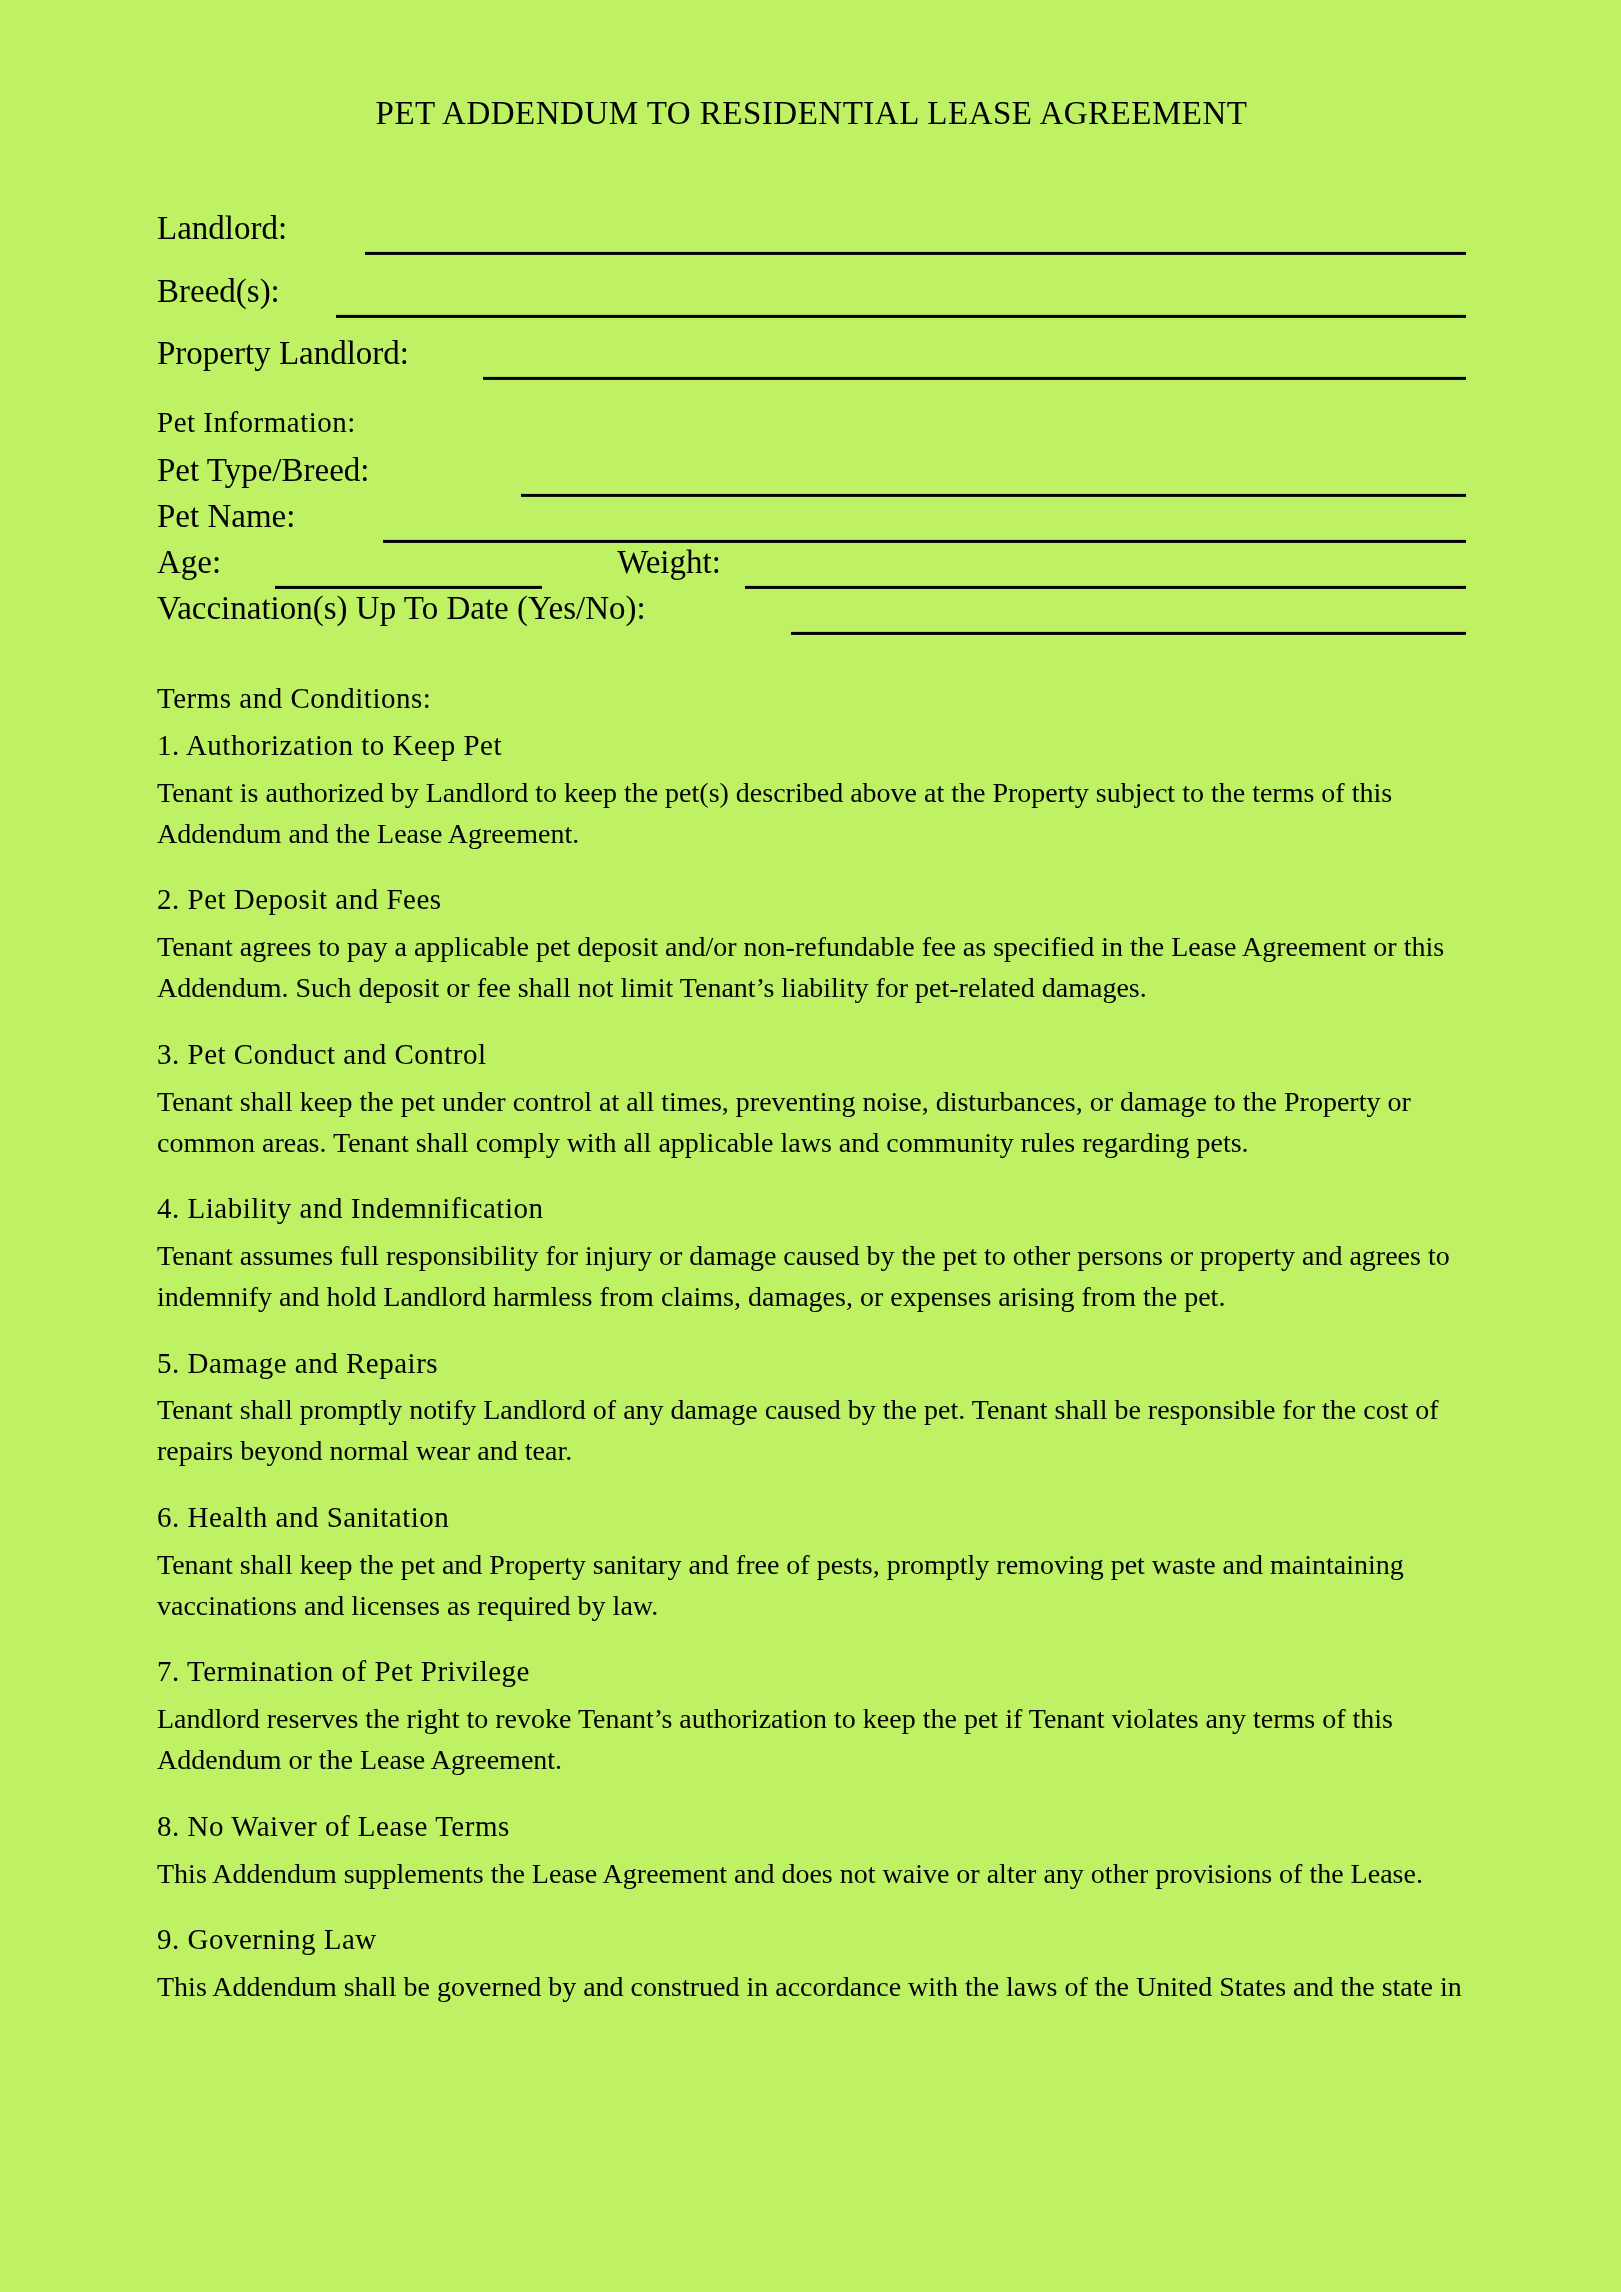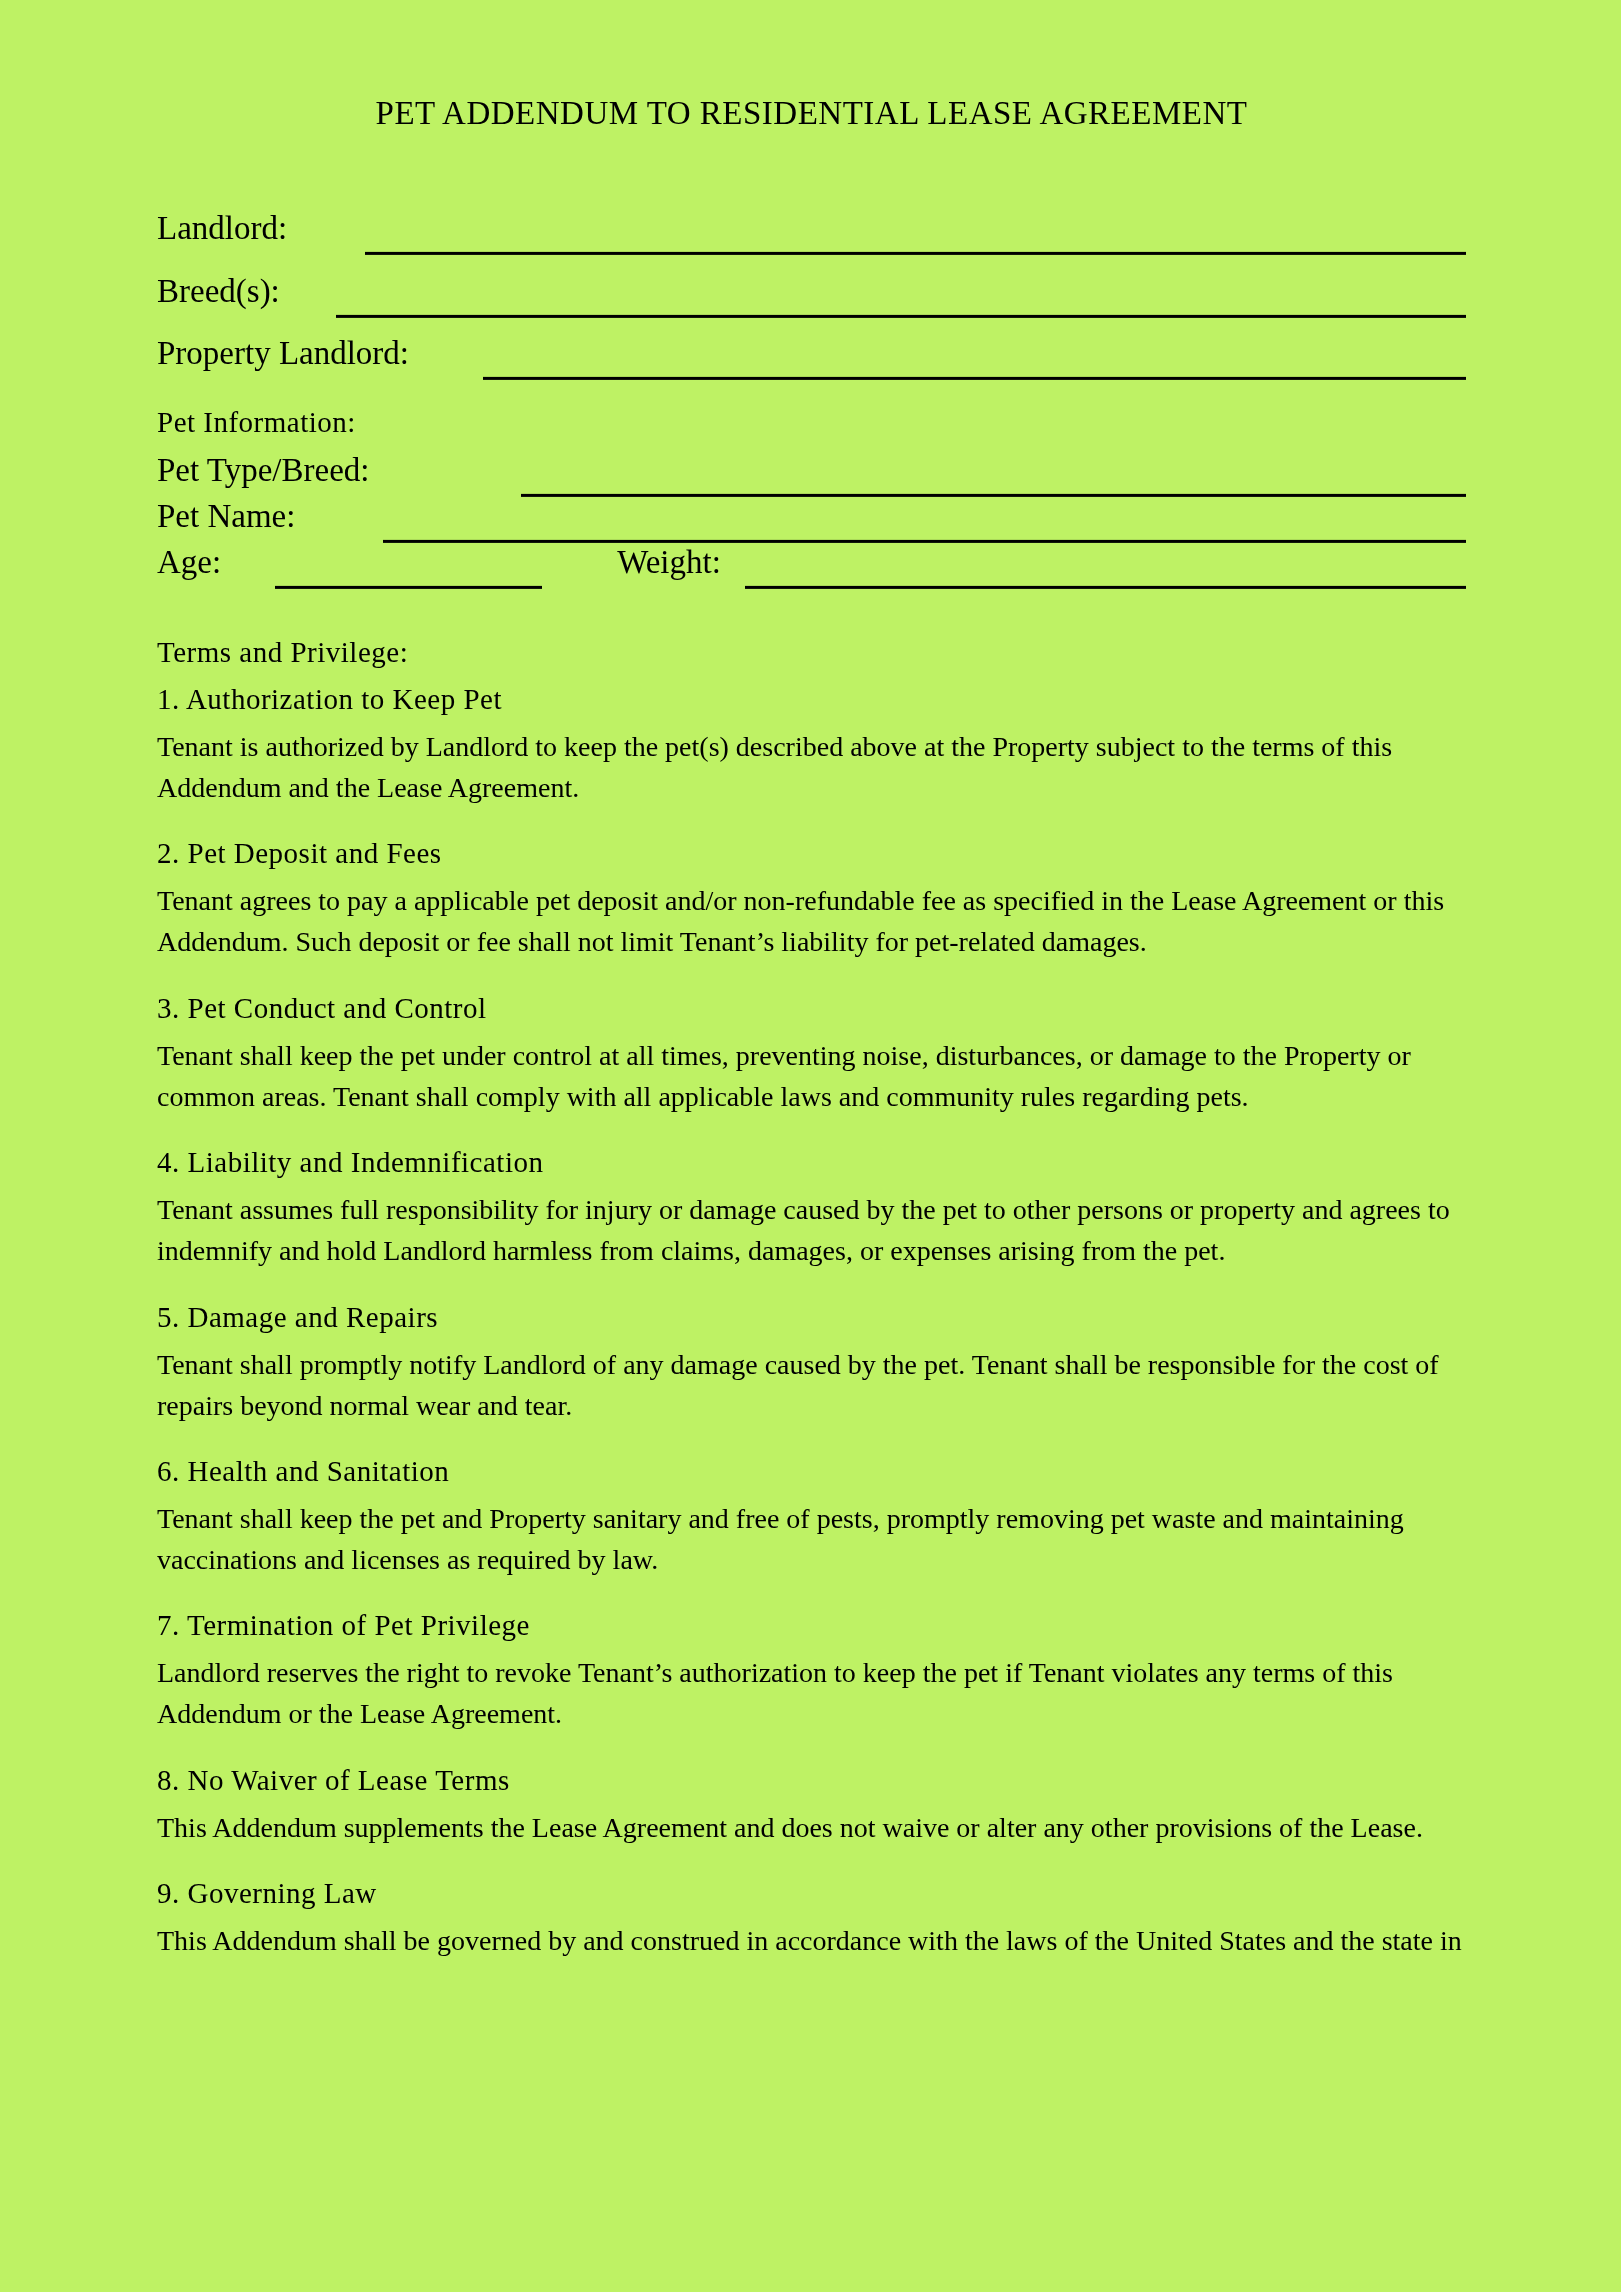--- a/index.html
+++ b/index.html
@@ -112,24 +112,28 @@
       <span class="fill-line gap-90"></span>
     </div>
 
     <div class="form-row">
       <span class="label">Age:</span>
       <span class="fill-line fixed gap-55" style="width:267px"></span>
       <span class="label gap-77">Weight:</span>
       <span class="fill-line gap-25"></span>
     </div>
 
+    <div class="form-row">
+      <span class="label">Vaccination(s) Up To Date (Yes/No):</span>
+      <span class="fill-line gap-148"></span>
+    </div>
   </div>
 
   <div class="terms">
-    <div class="terms-heading">Terms and Privilege:</div>
+    <div class="terms-heading">Terms and Conditions:</div>
 
     <div class="section first">
       <div class="sec-heading">1. Authorization to Keep Pet</div>
       <p class="sec-body">Tenant is authorized by Landlord to keep the pet(s) described above at the Property subject to the terms of this Addendum and the Lease Agreement.</p>
     </div>
 
     <div class="section">
       <div class="sec-heading">2. Pet Deposit and Fees</div>
       <p class="sec-body">Tenant agrees to pay a applicable pet deposit and/or non-refundable fee as specified in the Lease Agreement or this Addendum. Such deposit or fee shall not limit Tenant’s liability for pet-related damages.</p>
     </div>

